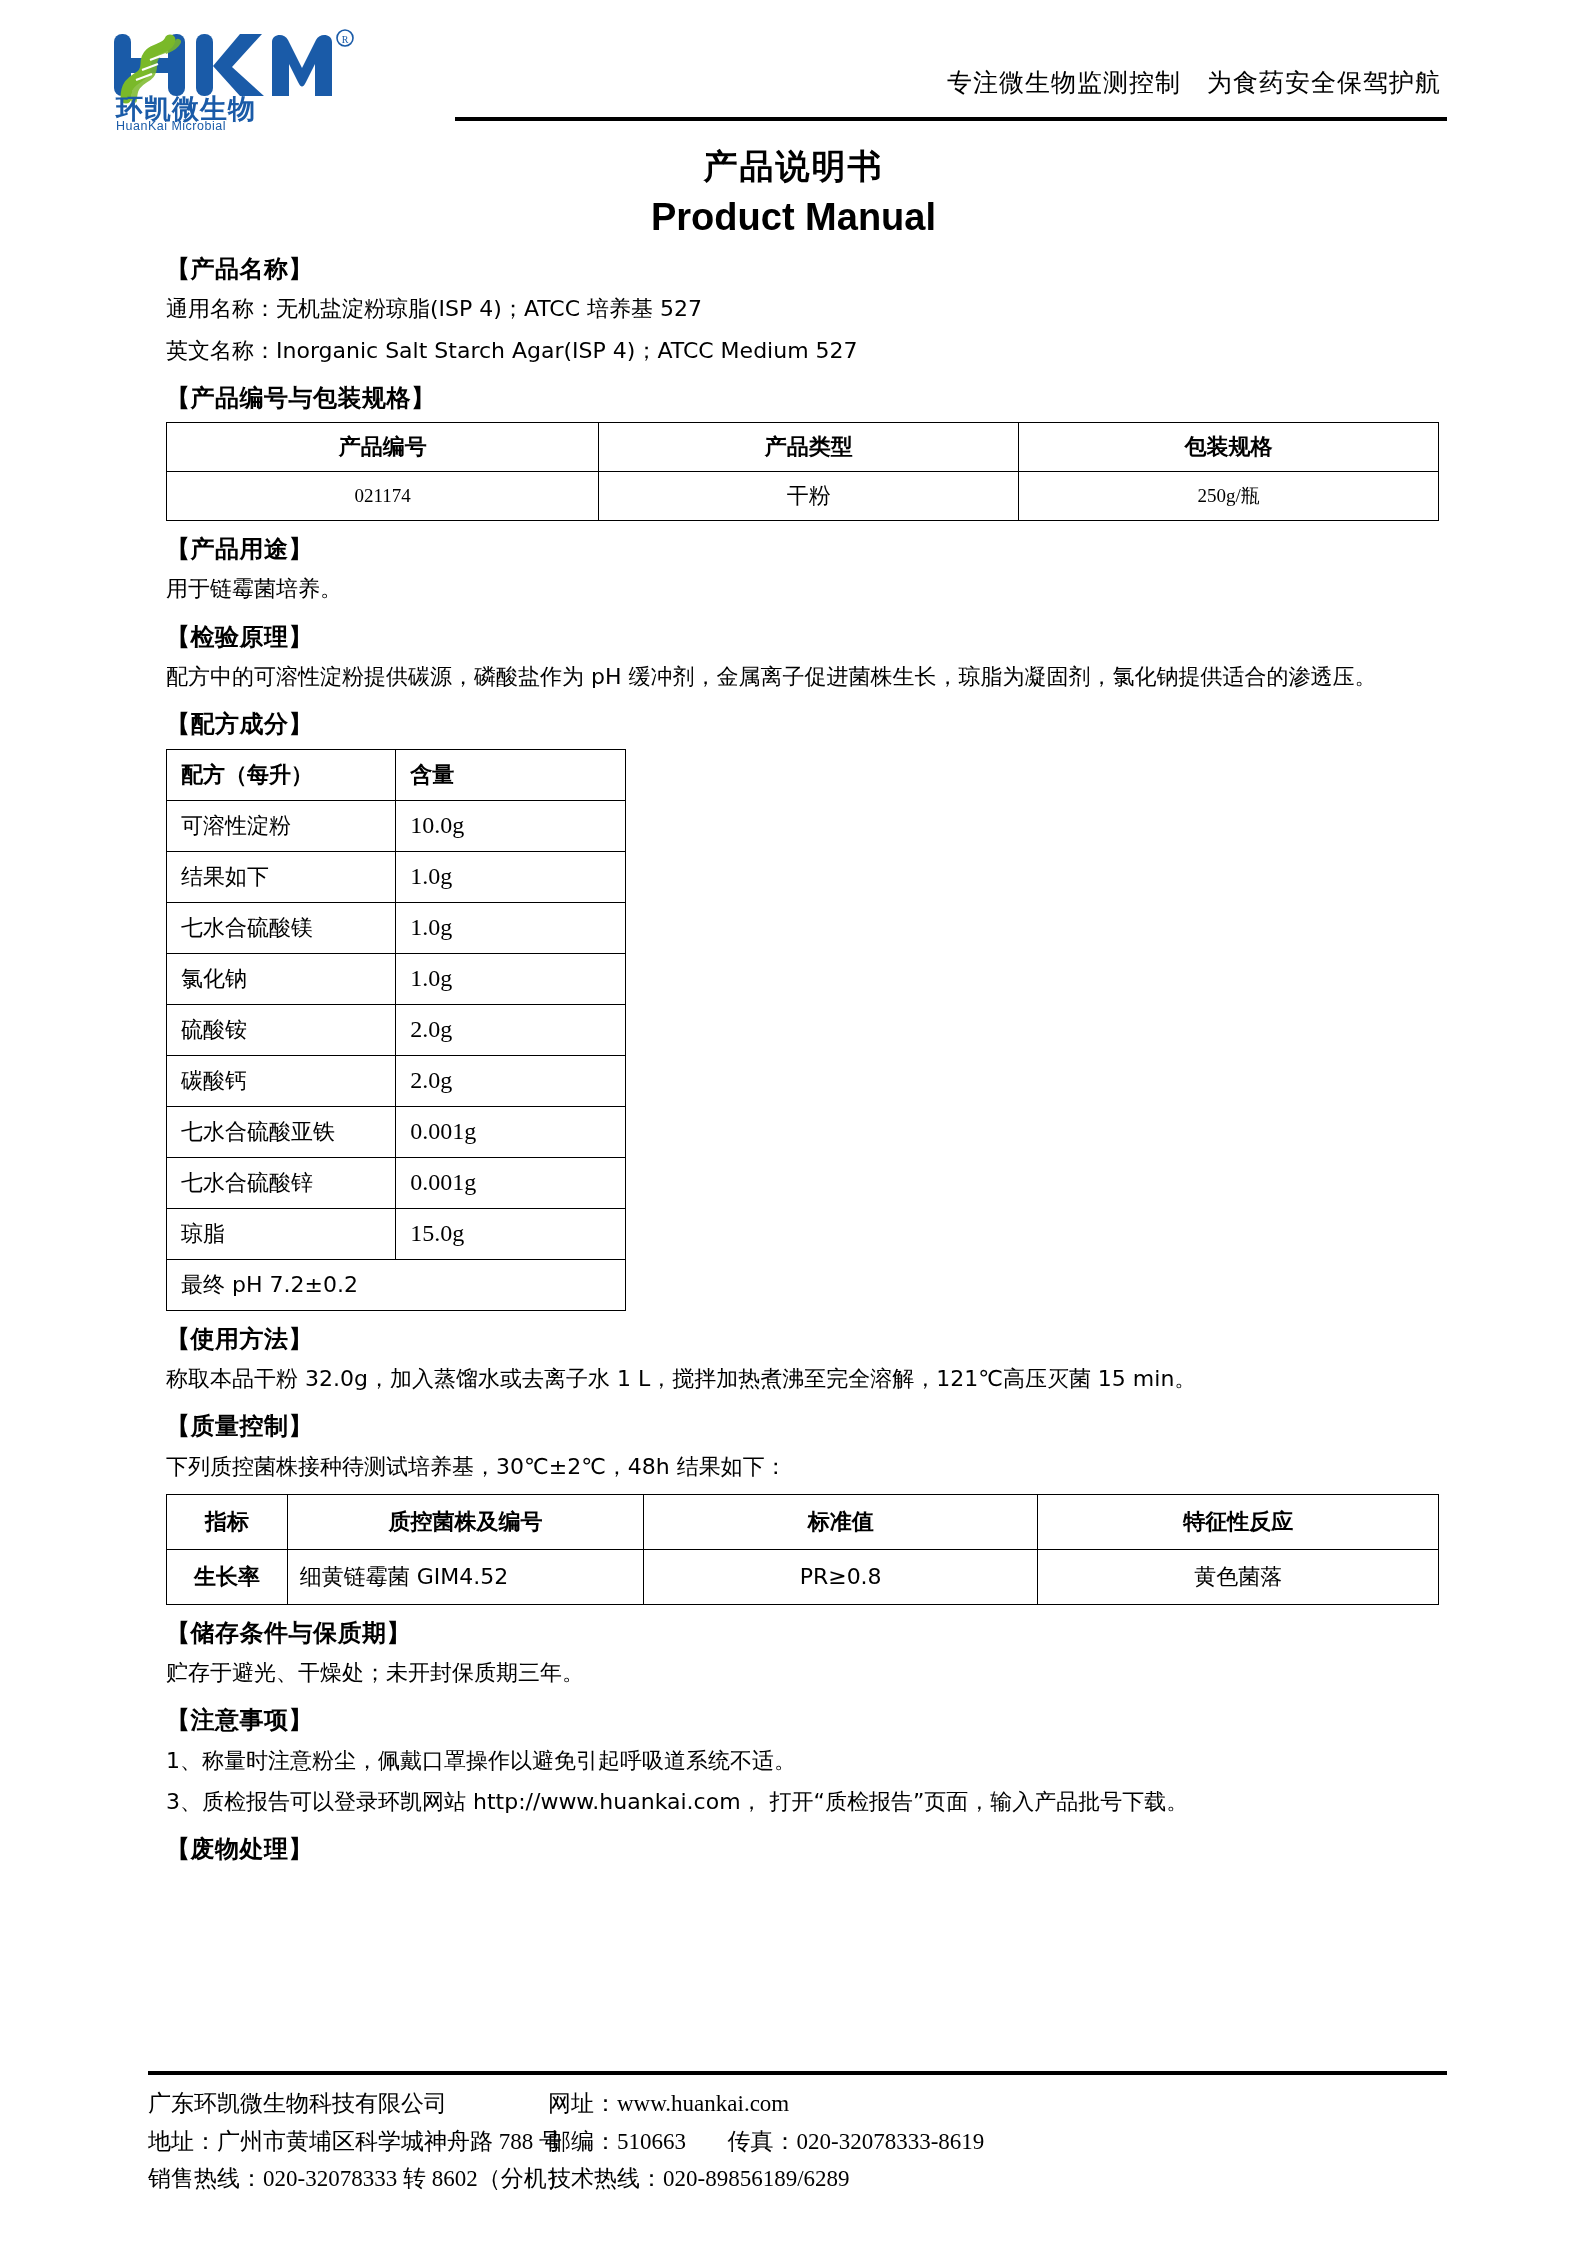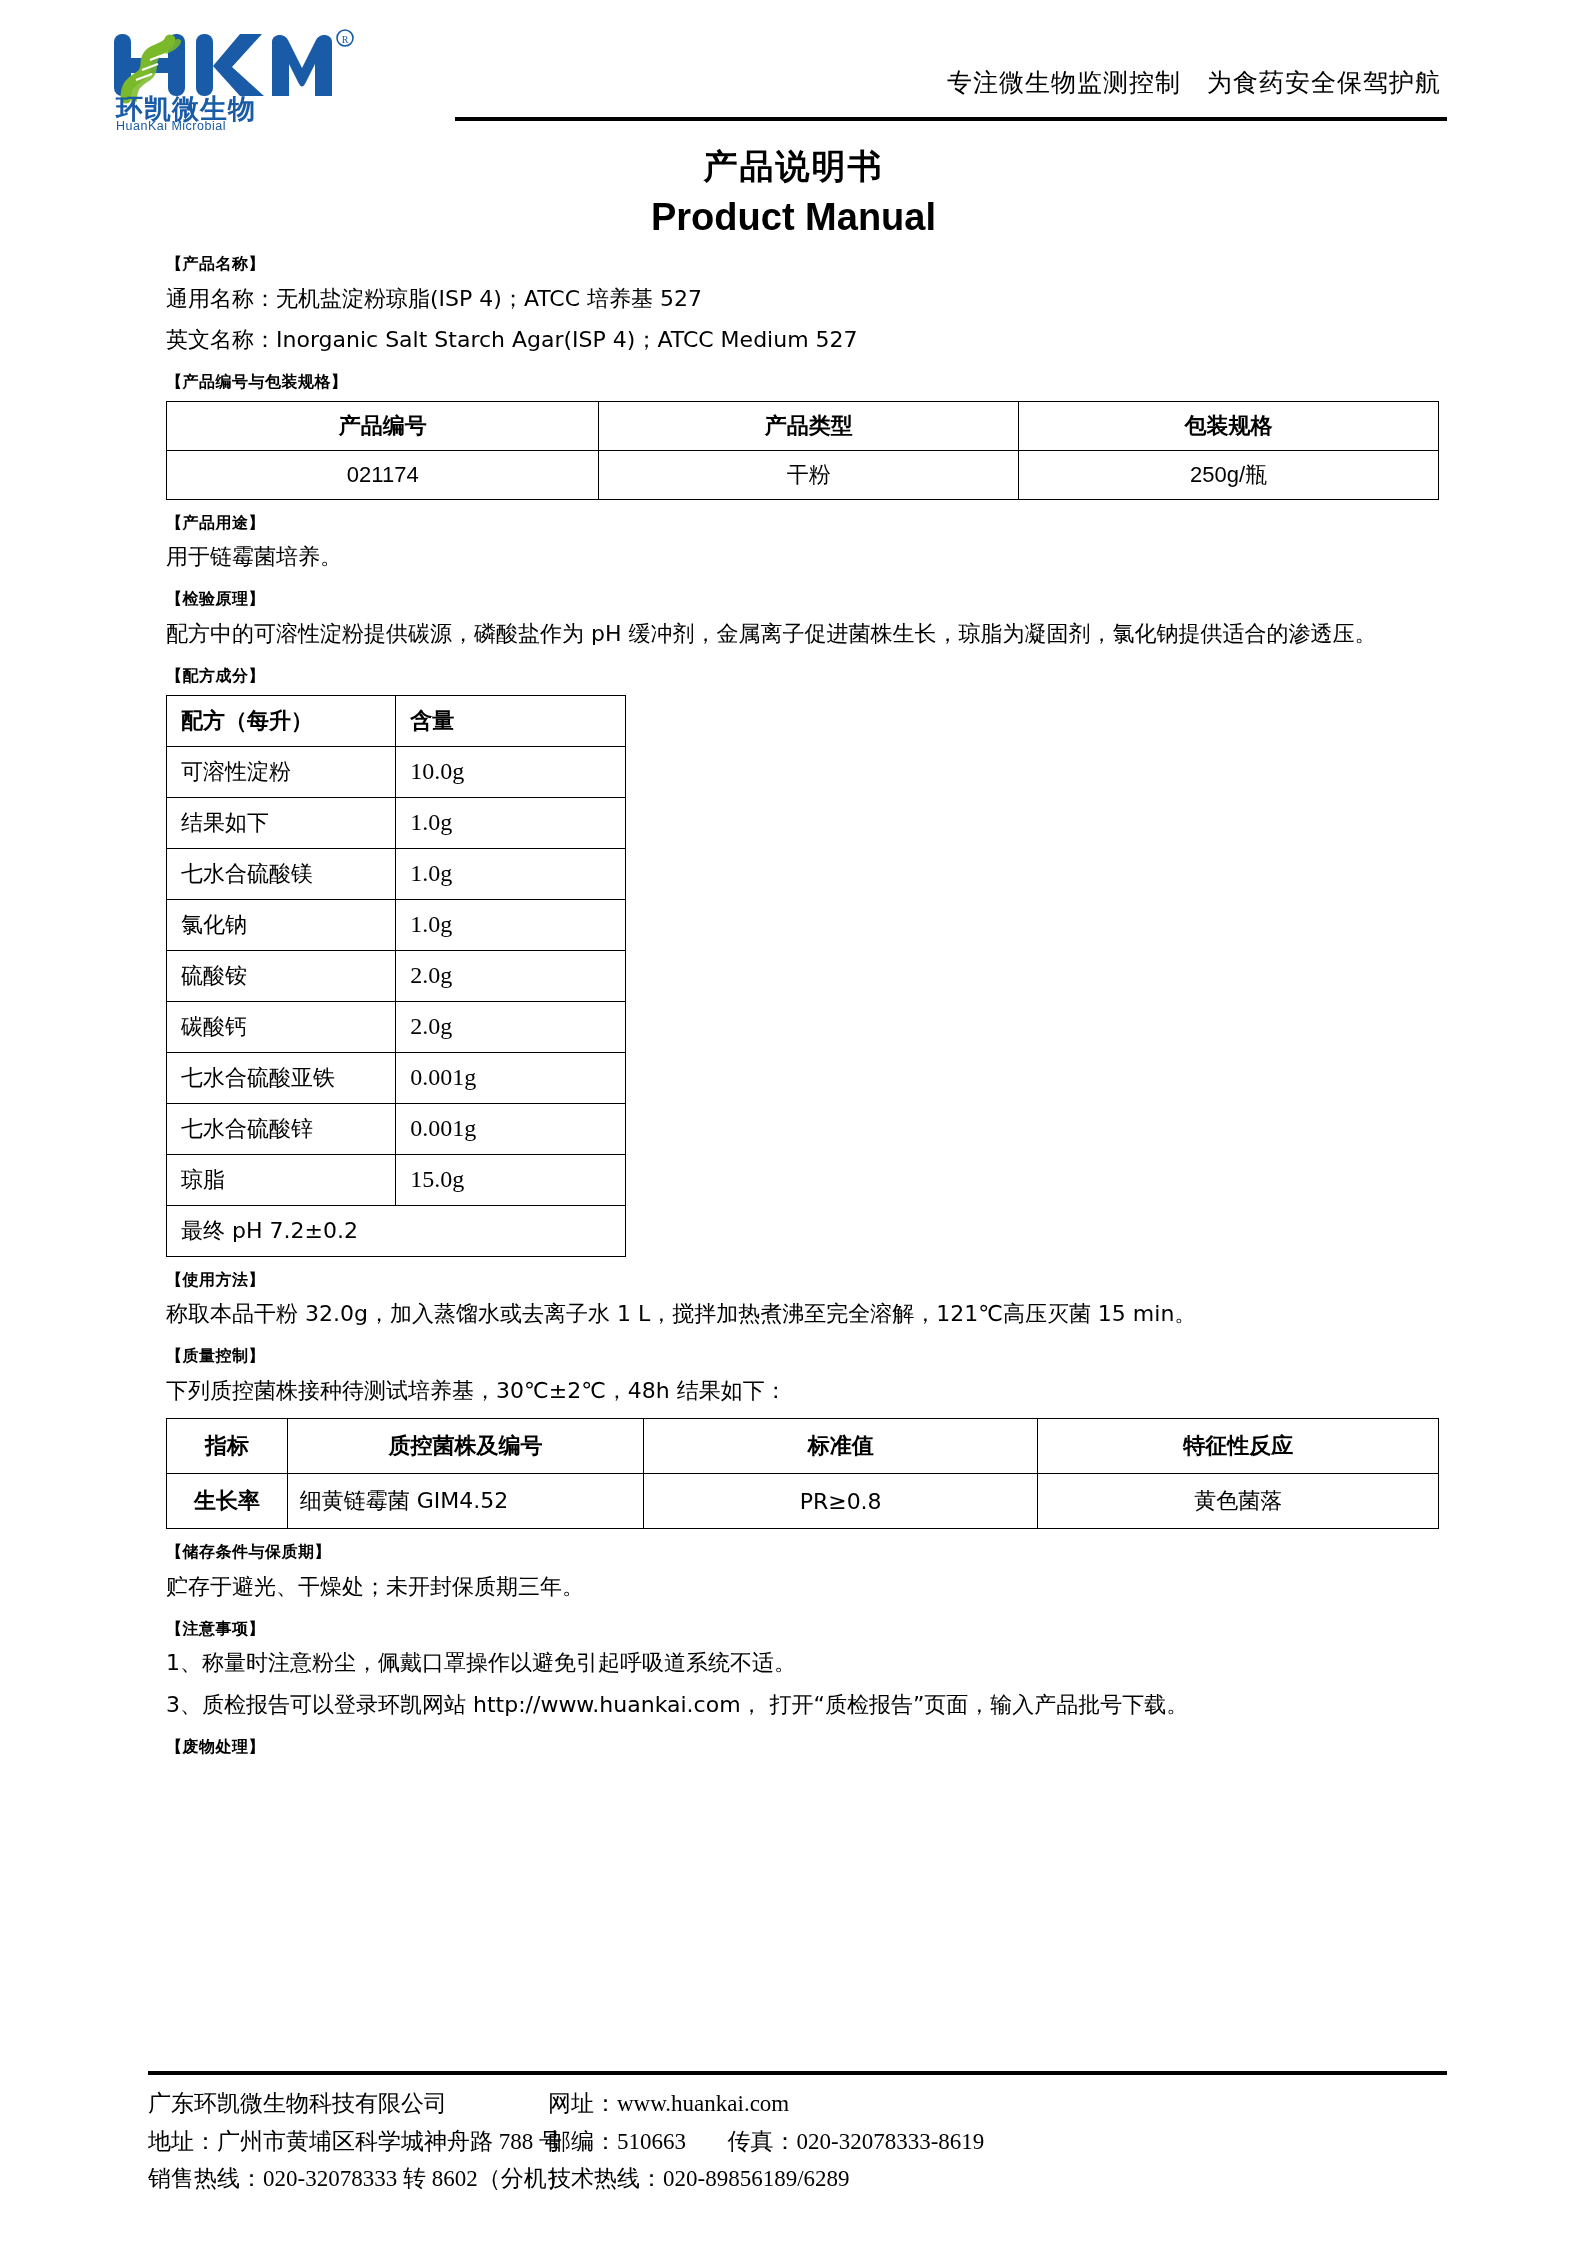--- a/index.html
+++ b/index.html
@@ -76,21 +76,21 @@
 
   
   .content {
     padding: 0 148px 0 166px;
     margin-top: 14px;
   }
 
   .sec-head {
     font-family: "DejaVu Sans", "Liberation Sans", sans-serif;
     font-weight: bold;
-    font-size: 16px;
+    font-size: 24px;
     letter-spacing: 0.5px;
     margin: 12px 0 4px 0;
     line-height: 1.35;
   }
   .para {
     font-size: 23px;
     line-height: 1.78;
     margin: 4px 0 4px 0;
     text-align: justify;
   }
@@ -113,23 +113,23 @@
     border: 1.6px solid #000;
     text-align: center;
     font-family: "DejaVu Sans", "Liberation Sans", sans-serif;
     font-size: 22px;
     padding: 9px 6px;
   }
   table.spec th {
     font-weight: bold;
   }
   table.spec td.val {
-    font-family: Liberation Sans, sans-serif;
+    font-family: Liberation Serif, serif;
     font-weight: normal;
-    font-size: 22px;
+    font-size: 19px;
     text-align: center;
   }
   .col-a { width: 34%; }
   .col-b { width: 33%; }
   .col-c { width: 33%; }
 
   table.formula {
     width: 460px;
     margin-left: 0;
   }

